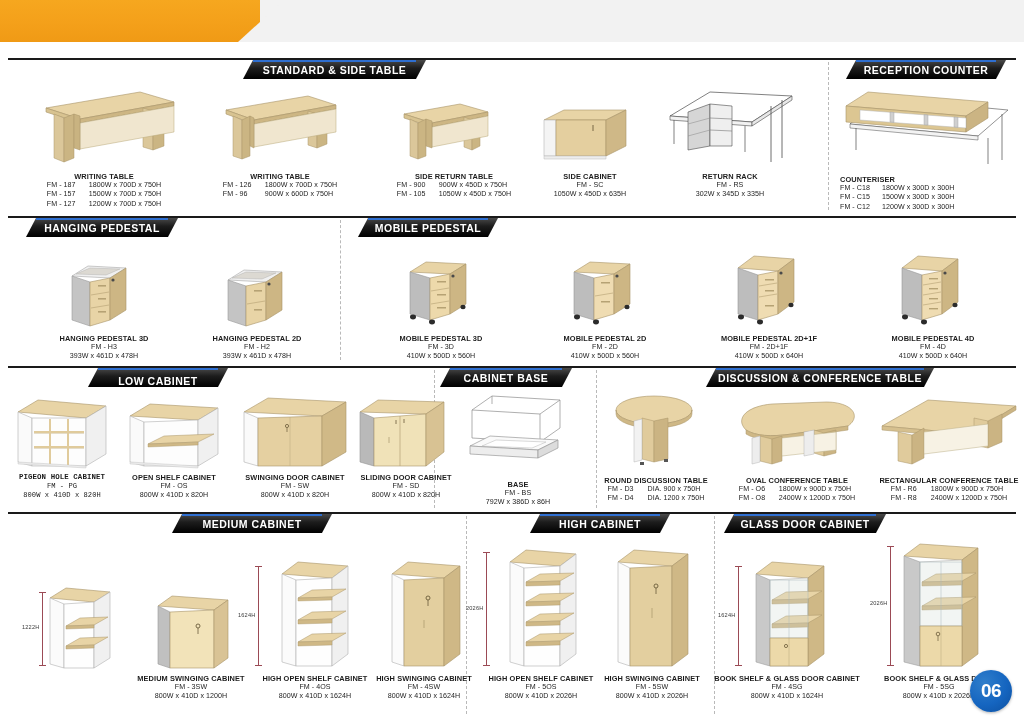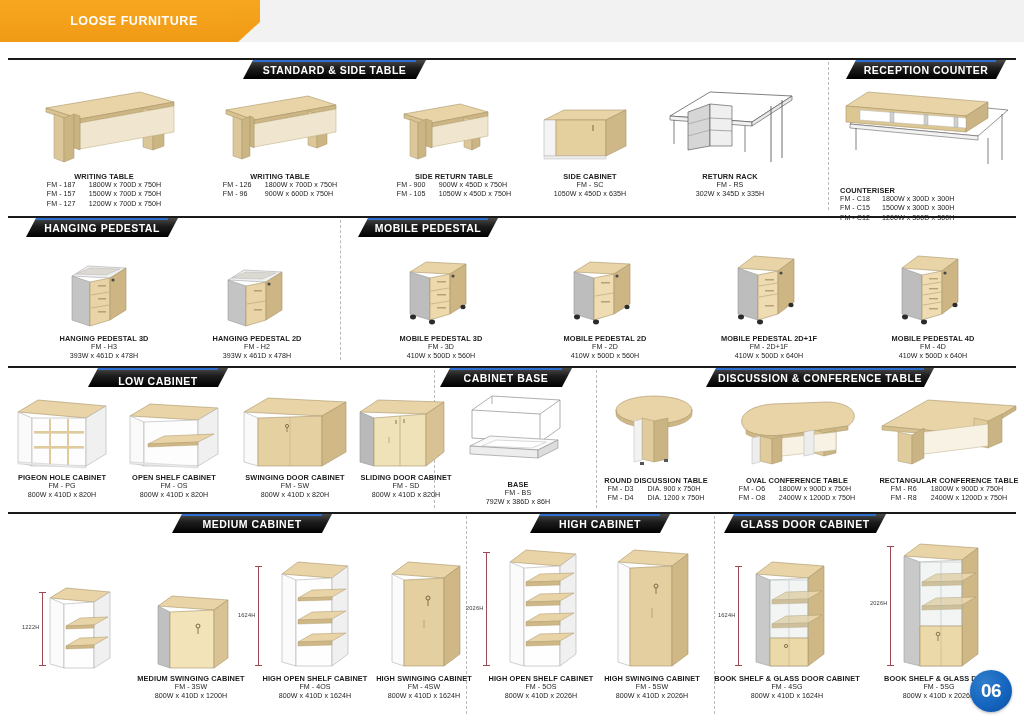--- a/index.html
+++ b/index.html
@@ -103,21 +103,20 @@
   svg{display:block;overflow:visible;}
 </style>
 </head>
 <body>
 
 <div class="header">
   <div class="hdr-grey"></div>
   <div class="hdr-grey-slant"></div>
   <div class="hdr-orange"></div>
   <div class="hdr-orange-tail"></div>
-  <div class="hdr-orange-label">LOOSE FURNITURE</div>
   <div class="hdr-title">SPECIFICATION FM - SERIES</div>
 </div>
 
 <div class="rule" style="top:58px;"></div>
 <div class="banner" style="left:243px;top:60px;width:183px;">
     <span>STANDARD &amp; SIDE TABLE</span>
   </div>
 <div class="banner" style="left:846px;top:60px;width:160px;">
     <span>RECEPTION COUNTER</span>
   </div>
@@ -234,21 +233,21 @@
     <line x1="150" y1="54" x2="150" y2="80" stroke="#4a4a4a" stroke-width=".7"></line>
     <line x1="18" y1="44" x2="18" y2="66" stroke="#4a4a4a" stroke-width=".7"></line>
     <polygon points="8,22 30,8 150,18 128,32" fill="#e8d4a6" stroke="#a89468" stroke-width=".6"></polygon>
     <polygon points="8,22 128,32 128,48 8,38" fill="#dcc692" stroke="#a89468" stroke-width=".6"></polygon>
     <polygon points="128,32 150,18 150,34 128,48" fill="#cbb483" stroke="#a89468" stroke-width=".6"></polygon>
     <polygon points="22,26 128,34 128,44 22,36" fill="#ffffff" stroke="#b7b7b7" stroke-width=".5"></polygon>
     <polygon points="52,28 56,28.4 56,38.4 52,38" fill="#d0d0d0" stroke="#999" stroke-width=".4"></polygon>
     <polygon points="86,30.6 90,31 90,41 86,40.6" fill="#d0d0d0" stroke="#999" stroke-width=".4"></polygon>
     <polygon points="116,33 120,33.4 120,43.4 116,43" fill="#d0d0d0" stroke="#999" stroke-width=".4"></polygon>
   </svg>
-  <div class="cap" style="margin-top:16px;text-align:left;padding-left:2px;">
+  <div class="cap" style="margin-top:5px;text-align:left;padding-left:2px;">
     <div class="nm">COUNTERISER</div>
     <div class="cap-rows">
       <span class="r"><span class="c1">FM - C18</span><span class="c2">1800W x 300D x 300H</span></span>
       <span class="r"><span class="c1">FM - C15</span><span class="c2">1500W x 300D x 300H</span></span>
       <span class="r"><span class="c1">FM - C12</span><span class="c2">1200W x 300D x 300H</span></span>
     </div>
   </div>
 </div>
 
 <div class="rule" style="top:216px;"></div>
@@ -410,21 +409,21 @@
   </div>
 <div class="banner" style="left:440px;top:368px;width:132px;">
     <span>CABINET BASE</span>
   </div>
 <div class="banner" style="left:706px;top:368px;width:228px;">
     <span>DISCUSSION &amp; CONFERENCE TABLE</span>
   </div>
 <div class="vdash" style="left:434px;top:370px;height:138px;"></div>
 <div class="vdash" style="left:596px;top:370px;height:138px;"></div>
 
-<div class="item" style="left:6px;top:392px;width:112px;">
+<div class="item" style="left:6px;top:392px;width:112px;font-family:Liberation Mono, monospace;">
   <svg width="112" height="78" viewBox="0 0 112 78">
     <polygon points="12,20 32,8 100,14 80,26" fill="#e8d4a6" stroke="#a89468" stroke-width=".6"></polygon>
     <polygon points="12,20 12,70 26,74 26,26" fill="#fafafa" stroke="#b0b0b0" stroke-width=".6"></polygon>
     <polygon points="26,26 80,26 80,74 26,74" fill="#fdfdfd" stroke="#b0b0b0" stroke-width=".6"></polygon>
     <polygon points="80,26 100,14 100,62 80,74" fill="#f0f0f0" stroke="#b0b0b0" stroke-width=".6"></polygon>
     <g stroke="#b7a67c" stroke-width=".6" fill="none">
       <line x1="28" y1="41" x2="78" y2="41"></line>
         <line x1="28" y1="56" x2="78" y2="56"></line>
       <line x1="44" y1="27" x2="44" y2="73"></line>
         <line x1="62" y1="27" x2="62" y2="73"></line>

